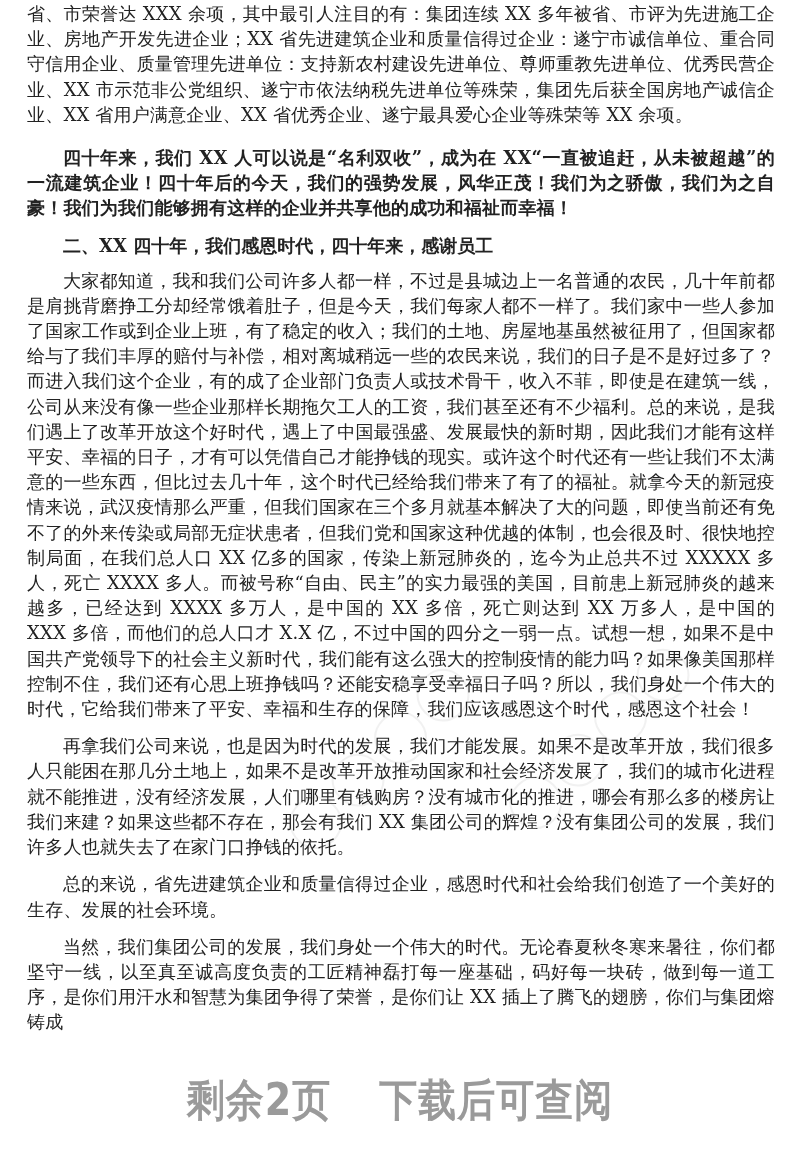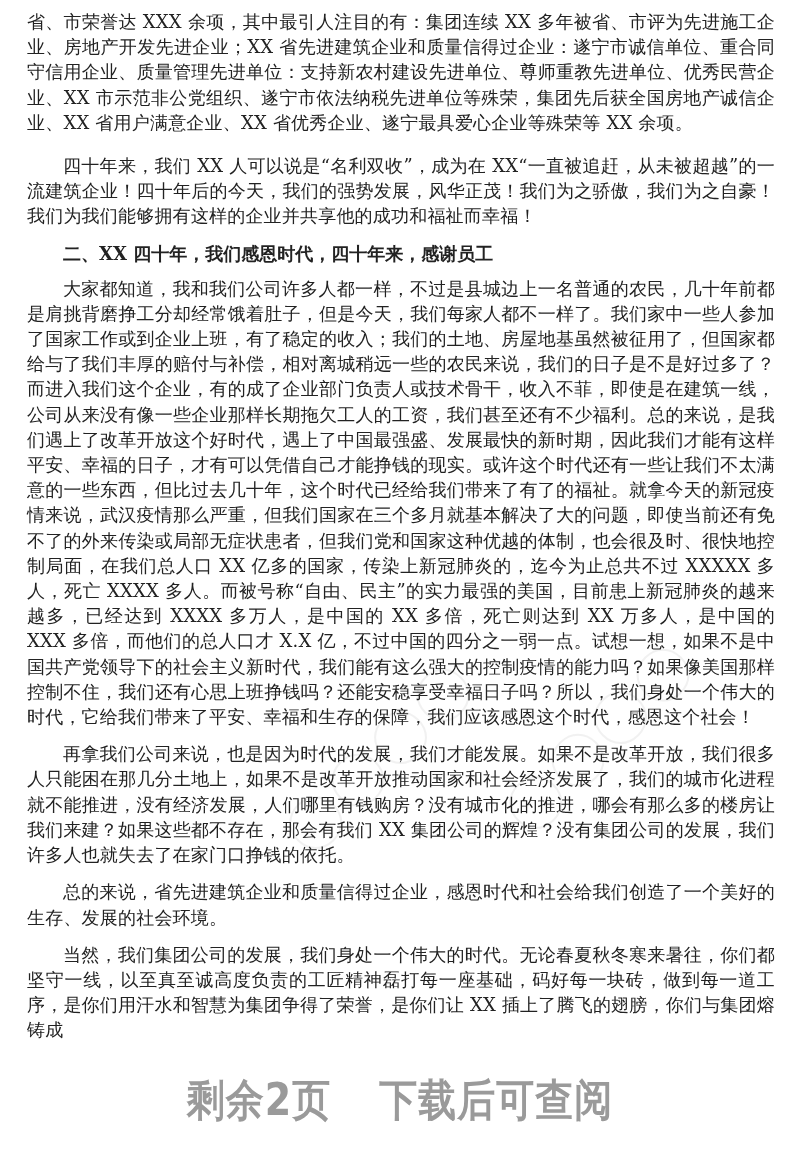--- a/index.html
+++ b/index.html
@@ -11,21 +11,21 @@
       width: 800px;
       height: 1150px;
       position: relative;
       overflow: hidden;
       font-family: "DejaVu Serif", "Liberation Serif", serif;
       color: #222222;
     }
     .page {
       position: absolute;
       left: 27px;
-      top: 8px;
+      top: 0px;
       width: 748px;
     }
     .para {
       margin: 0 0 12px 0;
       font-size: 18px;
       line-height: 25.2px;
       text-align: justify;
       text-justify: inter-ideograph;
       letter-spacing: 0.2px;
     }
@@ -72,21 +72,21 @@
     }
   </style>
 </head>
 <body>
 
 <div class="watermark" style="left:260px; top:720px;">〇〇〇〇</div>
 <div class="watermark" style="left:480px; top:700px;">〇〇〇〇</div>
 
 <div class="page">
   <p class="para first" style="margin-top:1px;">省、市荣誉达 XXX 余项，其中最引人注目的有：集团连续 XX 多年被省、市评为先进施工企业、房地产开发先进企业；XX 省先进建筑企业和质量信得过企业：遂宁市诚信单位、重合同守信用企业、质量管理先进单位：支持新农村建设先进单位、尊师重教先进单位、优秀民营企业、XX 市示范非公党组织、遂宁市依法纳税先进单位等殊荣，集团先后获全国房地产诚信企业、XX 省用户满意企业、XX 省优秀企业、遂宁最具爱心企业等殊荣等 XX 余项。</p>
-  <p class="para indent" style="margin-top:18px;">四十年来，我们 XX 人可以说是“名利双收”，成为在 XX“一直被追赶，从未被超越”的一流建筑企业！四十年后的今天，我们的强势发展，风华正茂！我们为之骄傲，我们为之自豪！我们为我们能够拥有这样的企业并共享他的成功和福祉而幸福！</p>
+  <p class="para indent" style="margin-top:18px;font-weight:bold;">四十年来，我们 XX 人可以说是“名利双收”，成为在 XX“一直被追赶，从未被超越”的一流建筑企业！四十年后的今天，我们的强势发展，风华正茂！我们为之骄傲，我们为之自豪！我们为我们能够拥有这样的企业并共享他的成功和福祉而幸福！</p>
   <p class="heading">二、XX 四十年，我们感恩时代，四十年来，感谢员工</p>
   <p class="para indent">大家都知道，我和我们公司许多人都一样，不过是县城边上一名普通的农民，几十年前都是肩挑背磨挣工分却经常饿着肚子，但是今天，我们每家人都不一样了。我们家中一些人参加了国家工作或到企业上班，有了稳定的收入；我们的土地、房屋地基虽然被征用了，但国家都给与了我们丰厚的赔付与补偿，相对离城稍远一些的农民来说，我们的日子是不是好过多了？而进入我们这个企业，有的成了企业部门负责人或技术骨干，收入不菲，即使是在建筑一线，公司从来没有像一些企业那样长期拖欠工人的工资，我们甚至还有不少福利。总的来说，是我们遇上了改革开放这个好时代，遇上了中国最强盛、发展最快的新时期，因此我们才能有这样平安、幸福的日子，才有可以凭借自己才能挣钱的现实。或许这个时代还有一些让我们不太满意的一些东西，但比过去几十年，这个时代已经给我们带来了有了的福祉。就拿今天的新冠疫情来说，武汉疫情那么严重，但我们国家在三个多月就基本解决了大的问题，即使当前还有免不了的外来传染或局部无症状患者，但我们党和国家这种优越的体制，也会很及时、很快地控制局面，在我们总人口 XX 亿多的国家，传染上新冠肺炎的，迄今为止总共不过 XXXXX 多人，死亡 XXXX 多人。而被号称“自由、民主”的实力最强的美国，目前患上新冠肺炎的越来越多，已经达到 XXXX 多万人，是中国的 XX 多倍，死亡则达到 XX 万多人，是中国的 XXX 多倍，而他们的总人口才 X.X 亿，不过中国的四分之一弱一点。试想一想，如果不是中国共产党领导下的社会主义新时代，我们能有这么强大的控制疫情的能力吗？如果像美国那样控制不住，我们还有心思上班挣钱吗？还能安稳享受幸福日子吗？所以，我们身处一个伟大的时代，它给我们带来了平安、幸福和生存的保障，我们应该感恩这个时代，感恩这个社会！</p>
   <p class="para indent">再拿我们公司来说，也是因为时代的发展，我们才能发展。如果不是改革开放，我们很多人只能困在那几分土地上，如果不是改革开放推动国家和社会经济发展了，我们的城市化进程就不能推进，没有经济发展，人们哪里有钱购房？没有城市化的推进，哪会有那么多的楼房让我们来建？如果这些都不存在，那会有我们 XX 集团公司的辉煌？没有集团公司的发展，我们许多人也就失去了在家门口挣钱的依托。</p>
   <p class="para indent">总的来说，省先进建筑企业和质量信得过企业，感恩时代和社会给我们创造了一个美好的生存、发展的社会环境。</p>
   <p class="para indent">当然，我们集团公司的发展，我们身处一个伟大的时代。无论春夏秋冬寒来暑往，你们都坚守一线，以至真至诚高度负责的工匠精神磊打每一座基础，码好每一块砖，做到每一道工序，是你们用汗水和智慧为集团争得了荣誉，是你们让 XX 插上了腾飞的翅膀，你们与集团熔铸成</p>
 </div>
 
 <div class="remaining-banner">
   <span>剩余2页</span><span class="gap"></span><span>下载后可查阅</span>
 </div>

